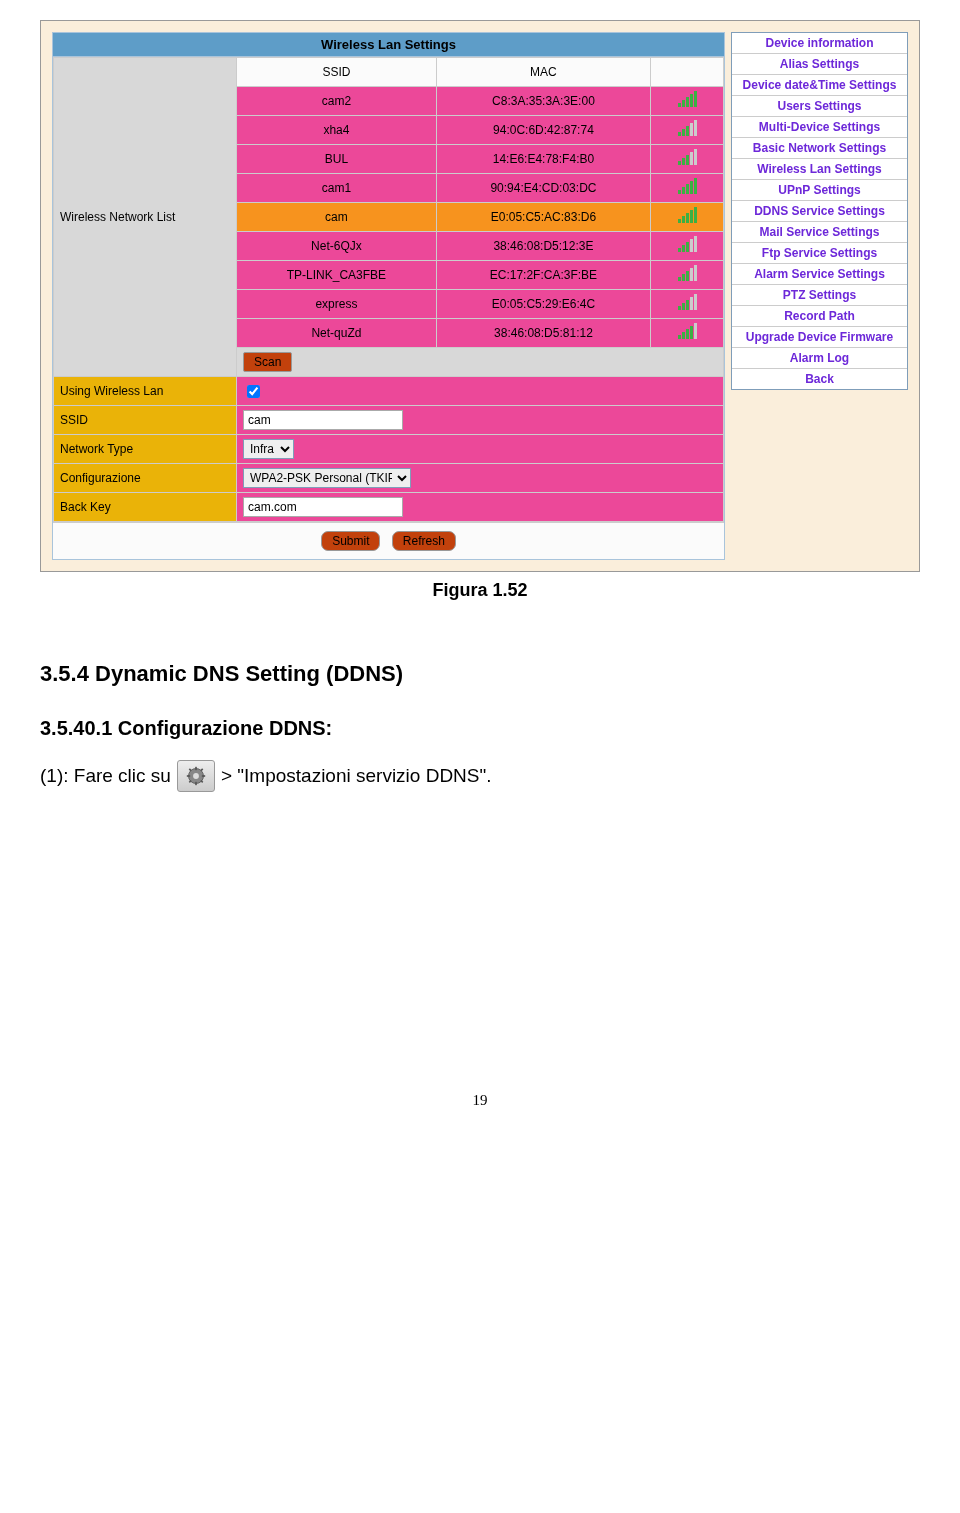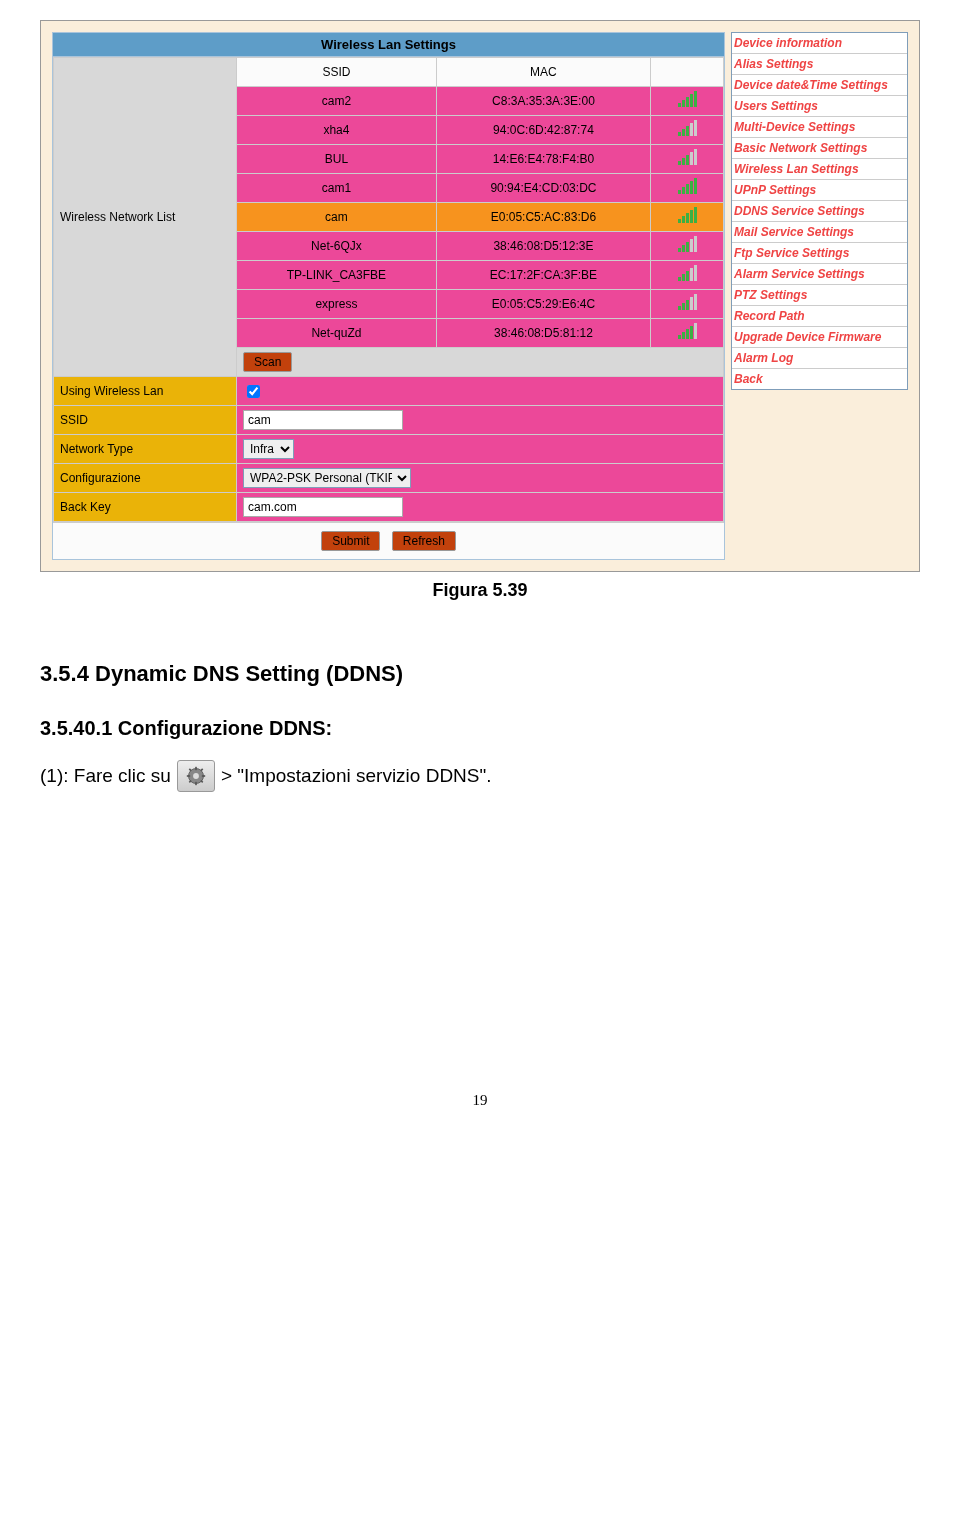--- a/index.html
+++ b/index.html
@@ -112,34 +112,34 @@
     border: 1px solid #999;
     border-radius: 2px;
     cursor: pointer;
     font-family: inherit;
   }
   .submit-row {
     text-align: center;
     padding: 8px 0;
     border-top: 1px solid #ccc;
   }
-  .submit-row .btn { margin: 0 4px; }
+  .submit-row .btn { margin: 0 4px; border-radius: 7px; }
   .sidebar {
     width: 175px;
     border: 1px solid #7f9db9;
     background: #fff;
     font-size: 12px;
   }
   .sidebar-item {
+    text-align: center;
     padding: 3px 2px;
-    color: #ef4444;
+    color: #6d28d9;
     font-weight: bold;
     border-bottom: 1px solid #ccc;
     cursor: pointer;
-    font-style: italic;
   }
   .sidebar-item:last-child { border-bottom: none; }
   .caption {
     text-align: center;
     font-weight: bold;
     font-size: 18px;
     margin: 8px 0 60px 0;
     font-family: Arial, sans-serif;
   }
   .section-h2 {
@@ -337,21 +337,21 @@
         <div class="sidebar-item">Ftp Service Settings</div>
         <div class="sidebar-item">Alarm Service Settings</div>
         <div class="sidebar-item">PTZ Settings</div>
         <div class="sidebar-item">Record Path</div>
         <div class="sidebar-item">Upgrade Device Firmware</div>
         <div class="sidebar-item">Alarm Log</div>
         <div class="sidebar-item">Back</div>
       </div>
   </div>
 
-  <div class="caption">Figura 5.39</div>
+  <div class="caption">Figura 1.52</div>
 
   <div class="section-h2">3.5.4 Dynamic DNS Setting (DDNS)</div>
   <div class="section-h3">3.5.40.1 Configurazione DDNS:</div>
 
   <div class="body-text">
     <span>(1): Fare clic su</span>
     <span class="gear-icon">
       <svg width="20" height="20" viewBox="0 0 24 24">
         <circle cx="12" cy="12" r="9" fill="#888" stroke="#555" stroke-width="1"></circle>
         <circle cx="12" cy="12" r="3.5" fill="#ddd"></circle>

